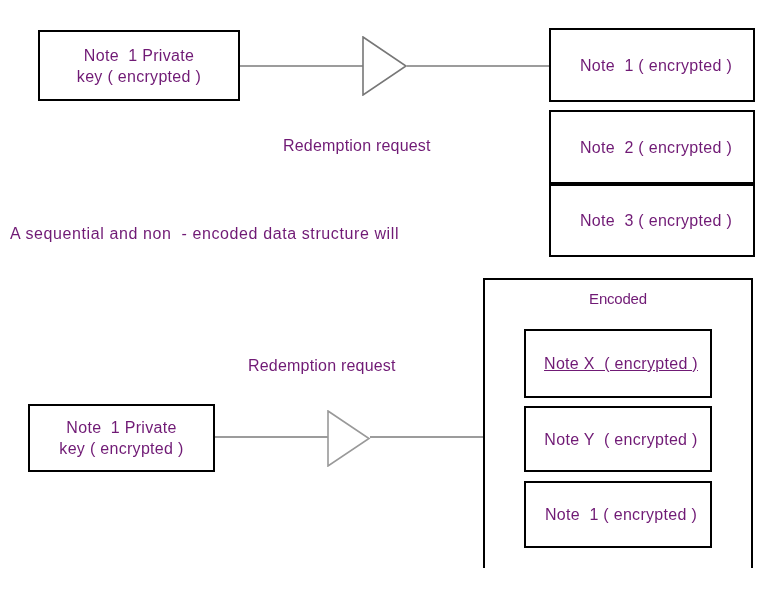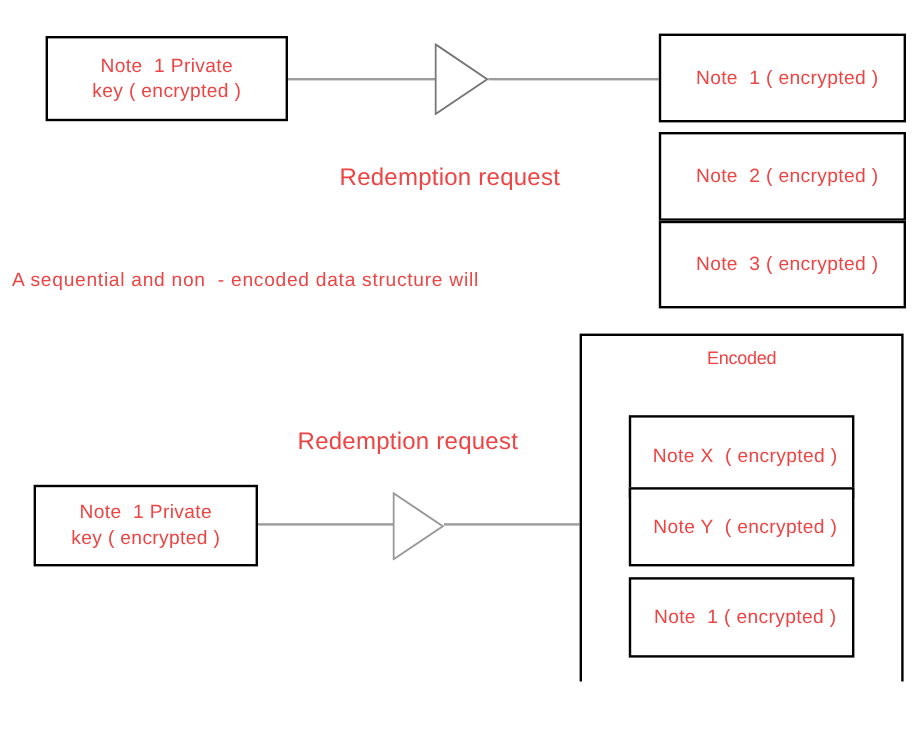--- a/index.html
+++ b/index.html
@@ -3,21 +3,21 @@
 <meta charset="utf-8">
 <style>
   * { margin: 0; padding: 0; box-sizing: border-box; }
   body { background: #ffffff; }
   .canvas {
     position: relative;
     width: 768px;
     height: 568px;
     background: #ffffff;
     font-family: "Liberation Sans", sans-serif;
-    color: #ef4444;
+    color: #701a75;
     overflow: hidden;
   }
   .box {
     position: absolute;
     border: 2px solid #000;
     background: #fff;
     display: flex;
     flex-direction: column;
     justify-content: center;
   }
@@ -33,21 +33,21 @@
     position: absolute;
     height: 2px;
     background: #9c9c9c;
   }
   .tri {
     position: absolute;
     display: block;
   }
   .arrow-label {
     position: absolute;
-    font-size: 20px;
+    font-size: 16px;
     white-space: pre;
     letter-spacing: 0.2px;
   }
   .caption {
     position: absolute;
     font-size: 16px;
     line-height: 22px;
   }
   .caption .lbl { letter-spacing: 0.6px; }
   .caption-bottom {
@@ -112,21 +112,21 @@
 
   <svg class="tri" style="left:327px; top:410px;" width="44" height="57" viewBox="0 0 44 57">
     <polygon points="1,1 42,28.5 1,56" fill="#ffffff" stroke="#999999" stroke-width="1.6"></polygon>
   </svg>
 
   <div class="hline" style="left:370px; top:436px; width:113px;"></div>
 
   <div class="box" style="left:483px; top:278px; width:270px; height:322px; justify-content:flex-start;">
     <div class="container-label">Encoded</div>
 
-    <div class="box box--left" style="left:39px; top:66px; width:188px; height:69px;">
+    <div class="box box--left" style="left:39px; top:49px; width:188px; height:69px;text-decoration:underline;">
       <span class="lbl" style="padding-left:6px;">Note X  ( encrypted )</span>
     </div>
 
     <div class="box box--left" style="left:39px; top:126px; width:188px; height:66px;">
       <span class="lbl" style="padding-left:6px;">Note Y  ( encrypted )</span>
     </div>
 
     <div class="box box--left" style="left:39px; top:201px; width:188px; height:67px;">
       <span class="lbl" style="padding-left:6px;">Note  1 ( encrypted )</span>
     </div>

